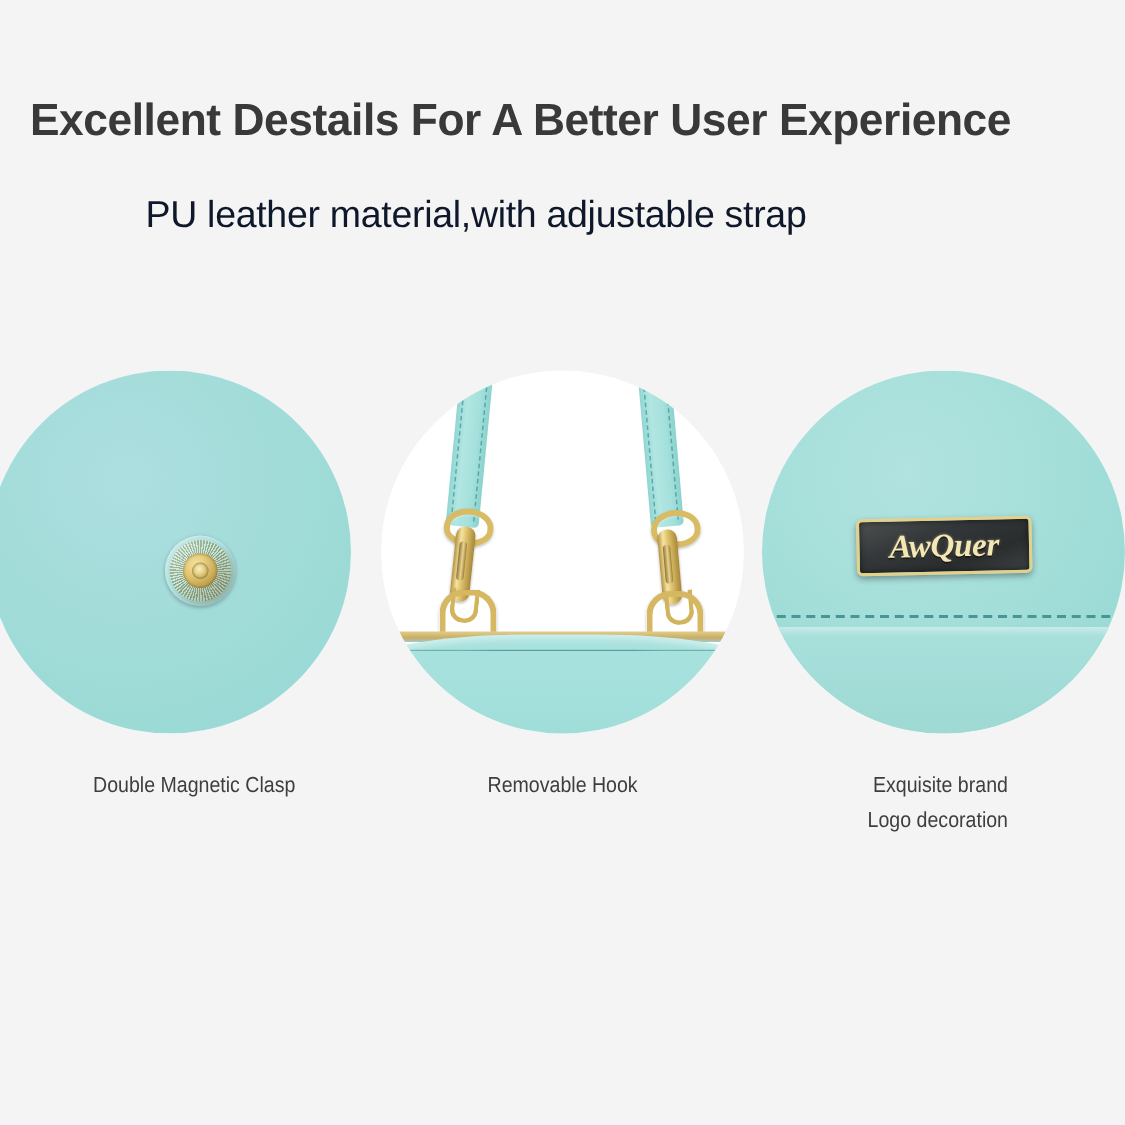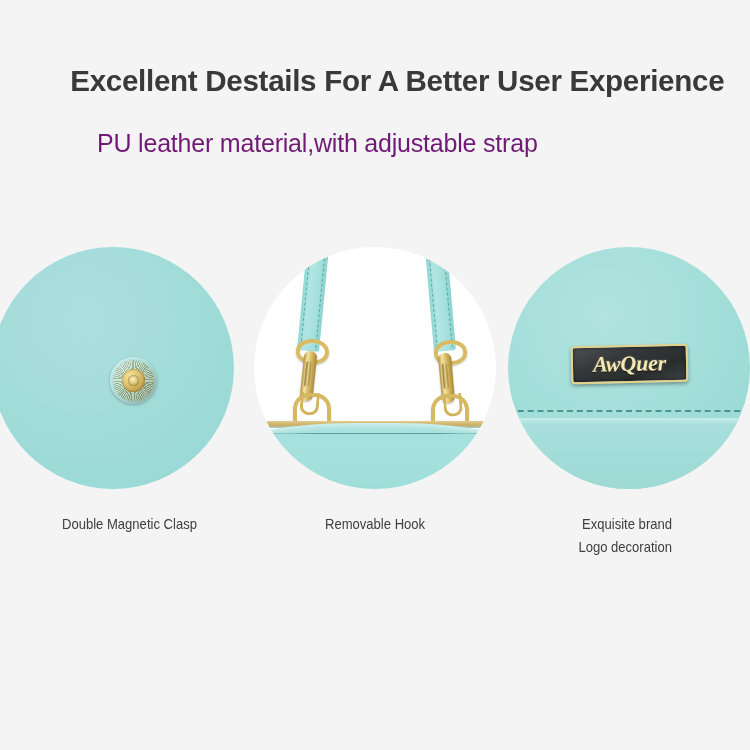--- a/index.html
+++ b/index.html
@@ -14,21 +14,20 @@
     font-family: "Liberation Sans", sans-serif;
     overflow: hidden;
     position: relative;
   }
 
   #page {
     position: relative;
     width: 615px;
     height: 750px;
     background: #f4f4f4;
-    text-align: right;
   }
 
   
   .headline {
     position: absolute;
     left: 20px;
     top: 64px;
     width: 715px;
     font-size: 30px;
     font-weight: bold;
@@ -37,21 +36,21 @@
     transform: scaleX(0.985);
     transform-origin: left center;
     white-space: nowrap;
   }
   .subhead {
     position: absolute;
     left: 97px;
     top: 129px;
     font-size: 25px;
     font-weight: normal;
-    color: #701a75;
+    color: #0f172a;
     letter-spacing: -0.2px;
     white-space: nowrap;
   }
 
   
   .circles {
     position: absolute;
     left: 0;
     top: 247px;
     width: 750px;

